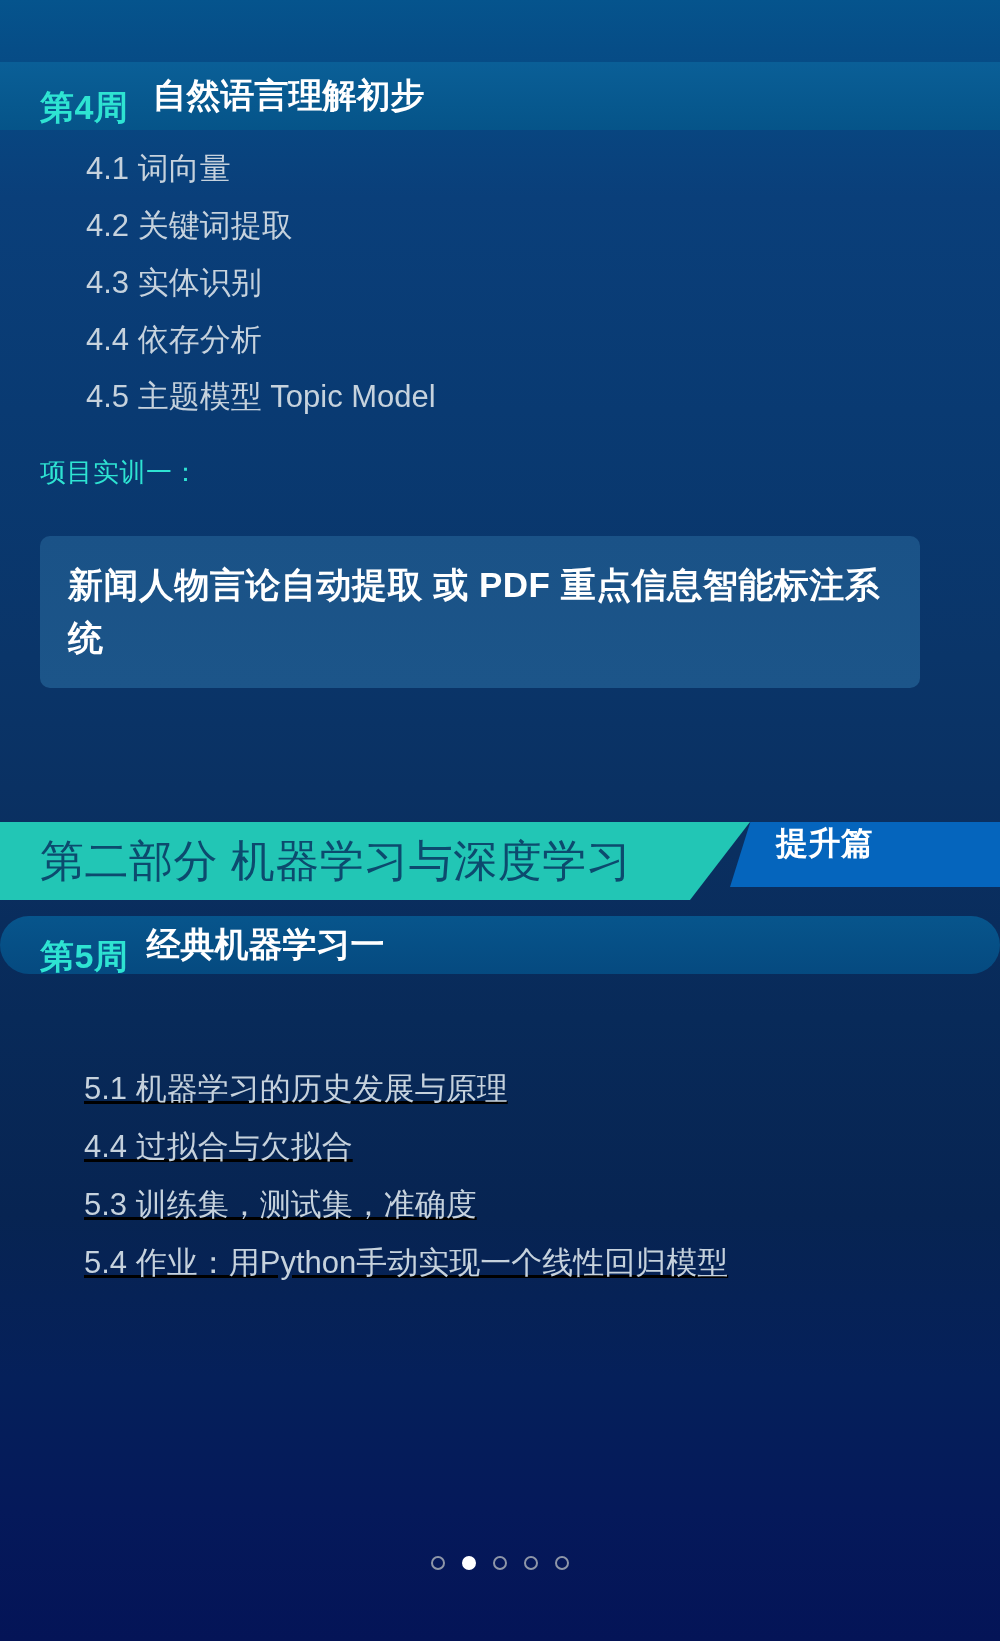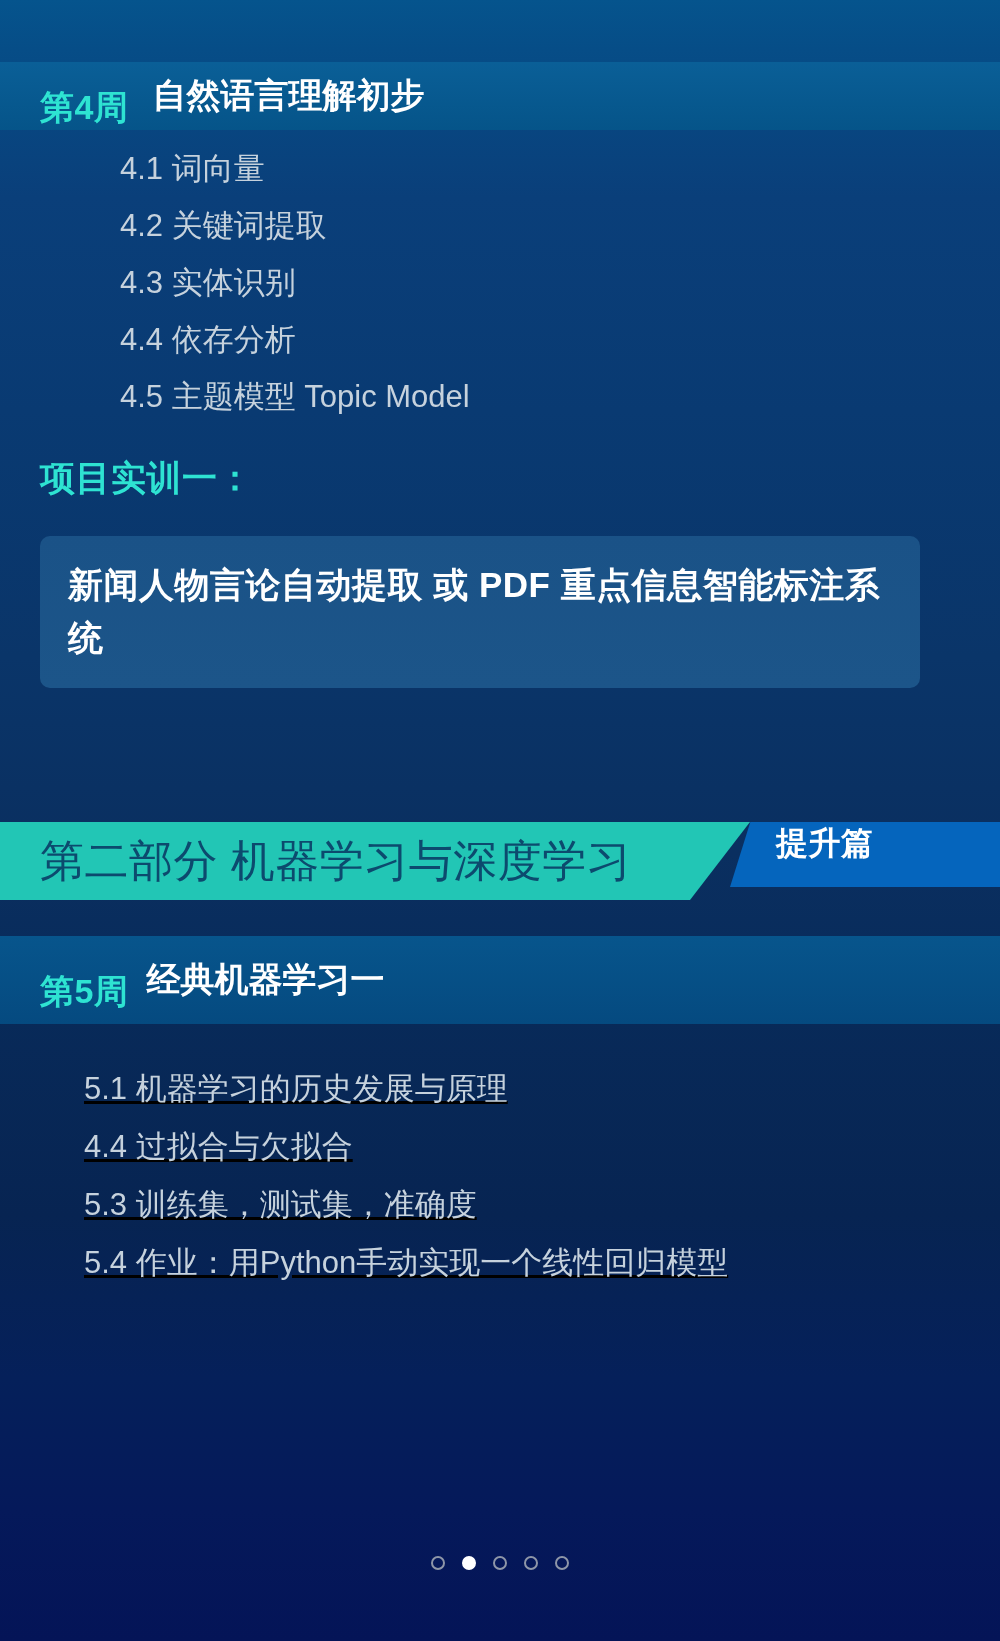--- a/index.html
+++ b/index.html
@@ -37,21 +37,21 @@
     position: absolute;
     left: 0;
     width: 1000px;
     background: linear-gradient(180deg, #0a5b92 0%, #075184 100%);
     display: flex;
     align-items: center;
     box-sizing: border-box;
     padding-left: 40px;
   }
   .week-band.w4 { top: 62px;  height: 68px; background: linear-gradient(180deg,#0a5f97 0%, #055489 100%); }
-  .week-band.w5 { top: 936px; height: 88px; background: linear-gradient(180deg,#07558c 0%, #054a80 100%); }
+  .week-band.w5 { top: 916px; height: 58px; background: linear-gradient(180deg,#07558c 0%, #054a80 100%); border-radius: 29px; }
 
   .week-num {
     color: #2ee3d2;
     font-size: 34px;
     font-weight: 700;
     letter-spacing: 0.5px;
     white-space: nowrap;
     margin-top: 24px;
   }
   .week-title {
@@ -62,21 +62,21 @@
     white-space: nowrap;
   }
   .week-band.w5 .week-title { margin-left: 18px; }
 
   
   .sub-list {
     position: absolute;
     left: 0;
     width: 1000px;
     box-sizing: border-box;
-    padding-left: 120px;
+    padding-left: 86px;
     padding-right: 60px;
   }
   .sub-list.l4 { top: 140px; }
   .sub-list.l5 { top: 1060px; padding-left: 84px; text-decoration: underline; }
 
   .sub-item {
     color: #c6d2dd;
     font-size: 31px;
     line-height: 57px;
     font-weight: 400;
@@ -84,22 +84,22 @@
   }
   .sub-list.l5 .sub-item { line-height: 58px; }
   .sub-item.wrap { white-space: normal; line-height: 57px; }
 
   
   .project-label {
     position: absolute;
     left: 40px;
     top: 455px;
     color: #2ee3d2;
-    font-size: 35px;
-    font-weight: 700;
+    font-size: 26px;
+    font-weight: 400;
     letter-spacing: 0.5px;
   }
   .project-box {
     position: absolute;
     left: 40px;
     top: 536px;
     width: 880px;
     box-sizing: border-box;
     padding: 22px 28px 24px 28px;
     border-radius: 10px;

